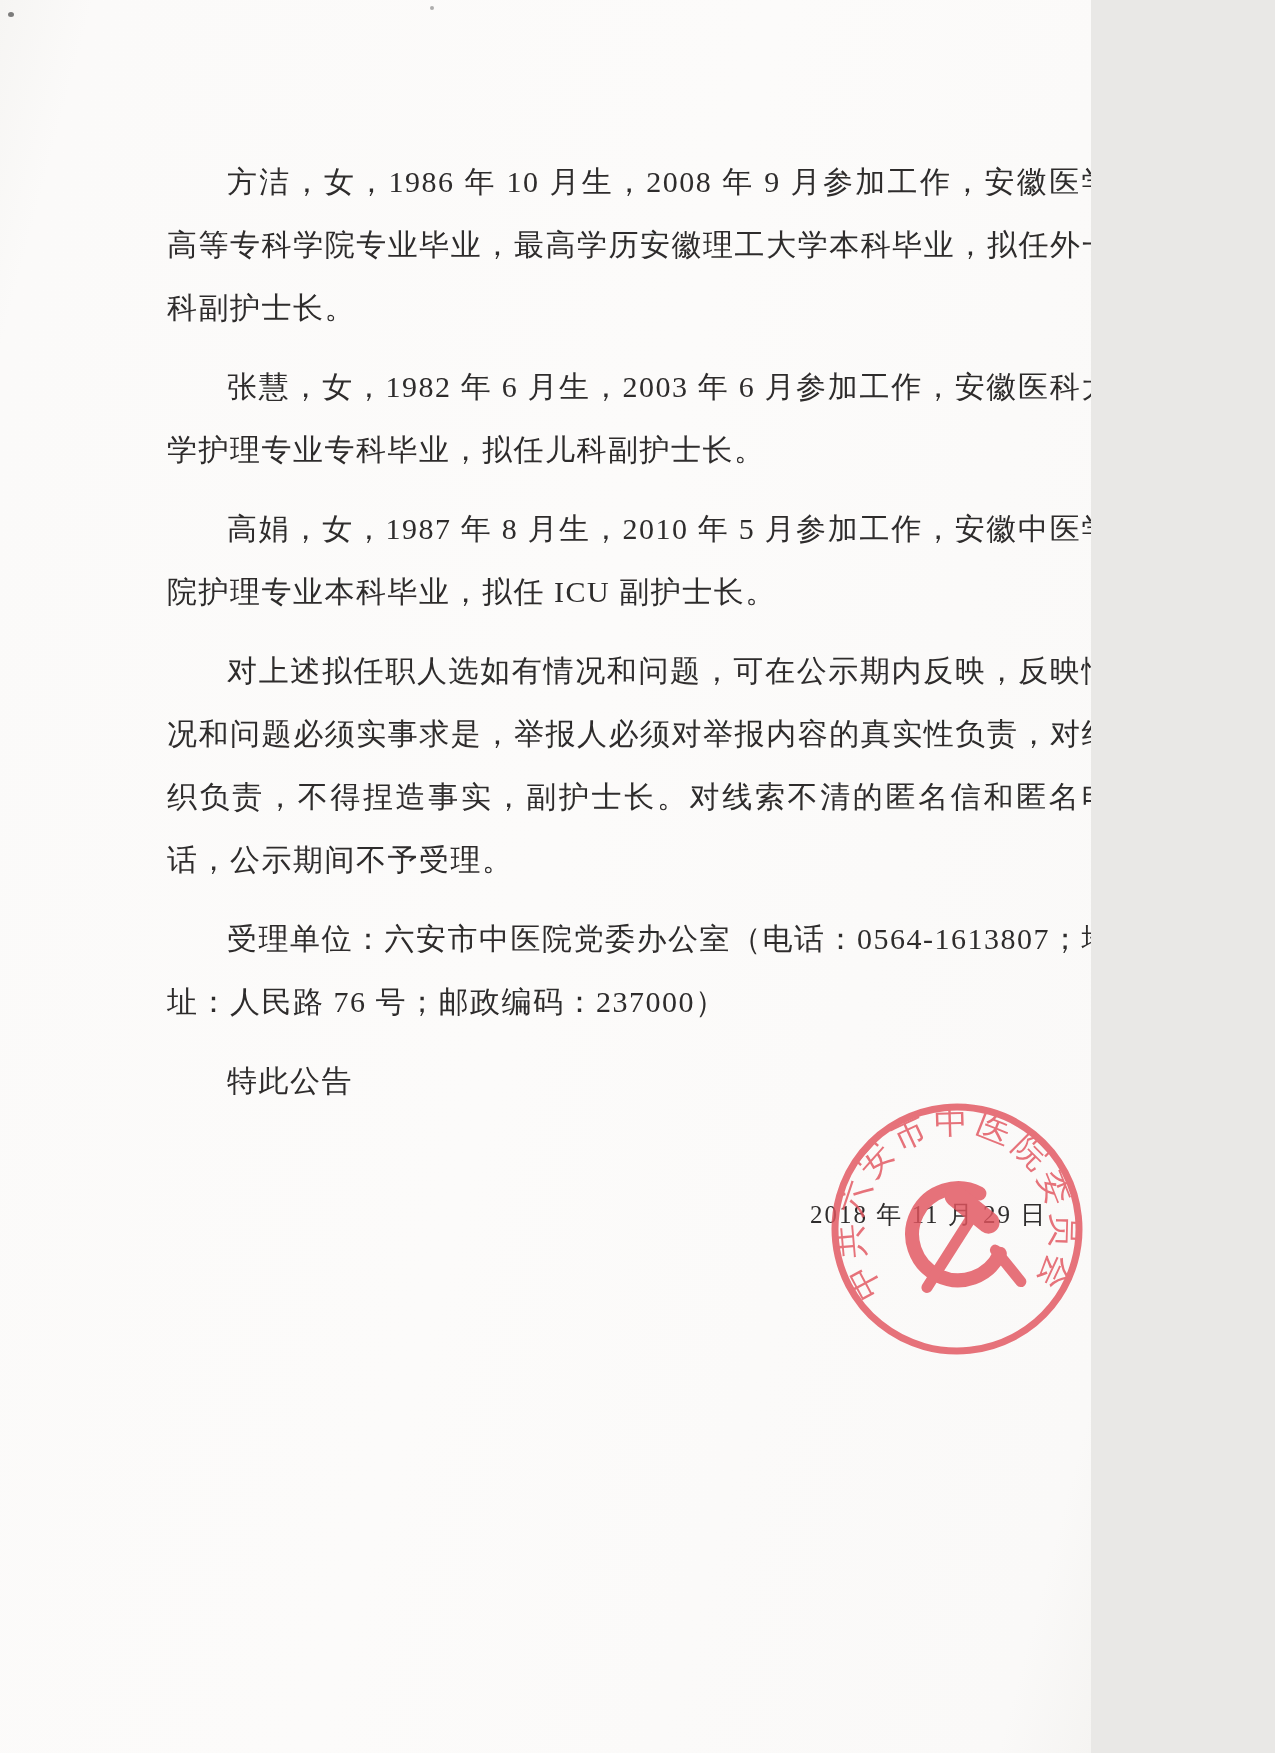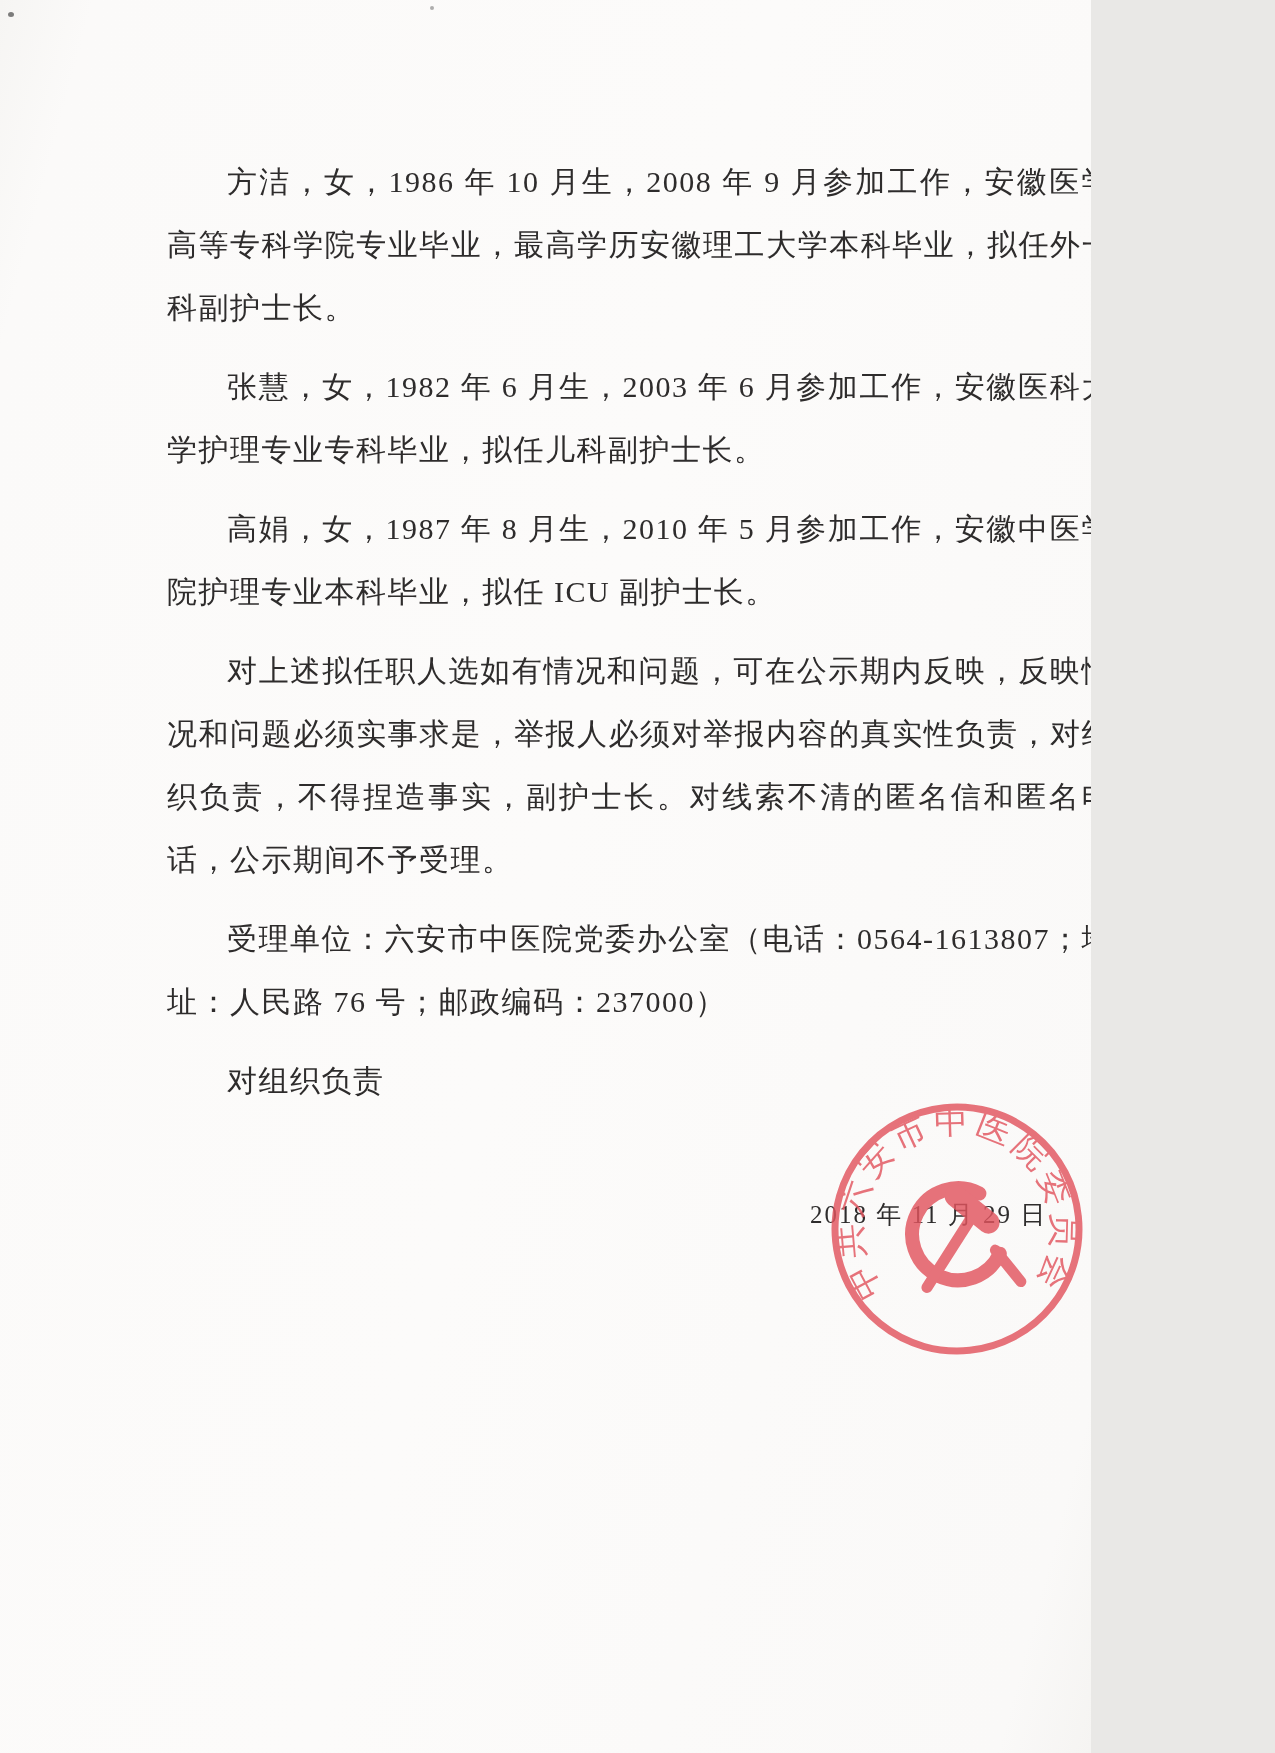--- a/index.html
+++ b/index.html
@@ -53,21 +53,21 @@
 
   <div class="speck s1"></div>
   <div class="speck s2"></div>
 
   <div class="content">
     <p>方洁，女，1986 年 10 月生，2008 年 9 月参加工作，安徽医学高等专科学院专业毕业，最高学历安徽理工大学本科毕业，拟任外一科副护士长。</p>
     <p>张慧，女，1982 年 6 月生，2003 年 6 月参加工作，安徽医科大学护理专业专科毕业，拟任儿科副护士长。</p>
     <p>高娟，女，1987 年 8 月生，2010 年 5 月参加工作，安徽中医学院护理专业本科毕业，拟任 ICU 副护士长。</p>
     <p>对上述拟任职人选如有情况和问题，可在公示期内反映，反映情况和问题必须实事求是，举报人必须对举报内容的真实性负责，对组织负责，不得捏造事实，副护士长。对线索不清的匿名信和匿名电话，公示期间不予受理。</p>
     <p>受理单位：六安市中医院党委办公室（电话：0564-1613807；地址：人民路 76 号；邮政编码：237000）</p>
-    <p>对组织负责</p>
+    <p>特此公告</p>
   </div>
 
   <div class="date-line">2018 年 11 月 29 日</div>
 
   <svg class="seal" viewBox="0 0 262 262" xmlns="http://www.w3.org/2000/svg" aria-hidden="true">
     <defs>
       <path id="sealArc" d="M 52.5 186.5 A 96 96 0 1 1 209.5 186.5" fill="none"></path>
     </defs>
 
     <circle cx="131" cy="131" r="122" fill="none" stroke="#e2555f" stroke-width="7"></circle>

